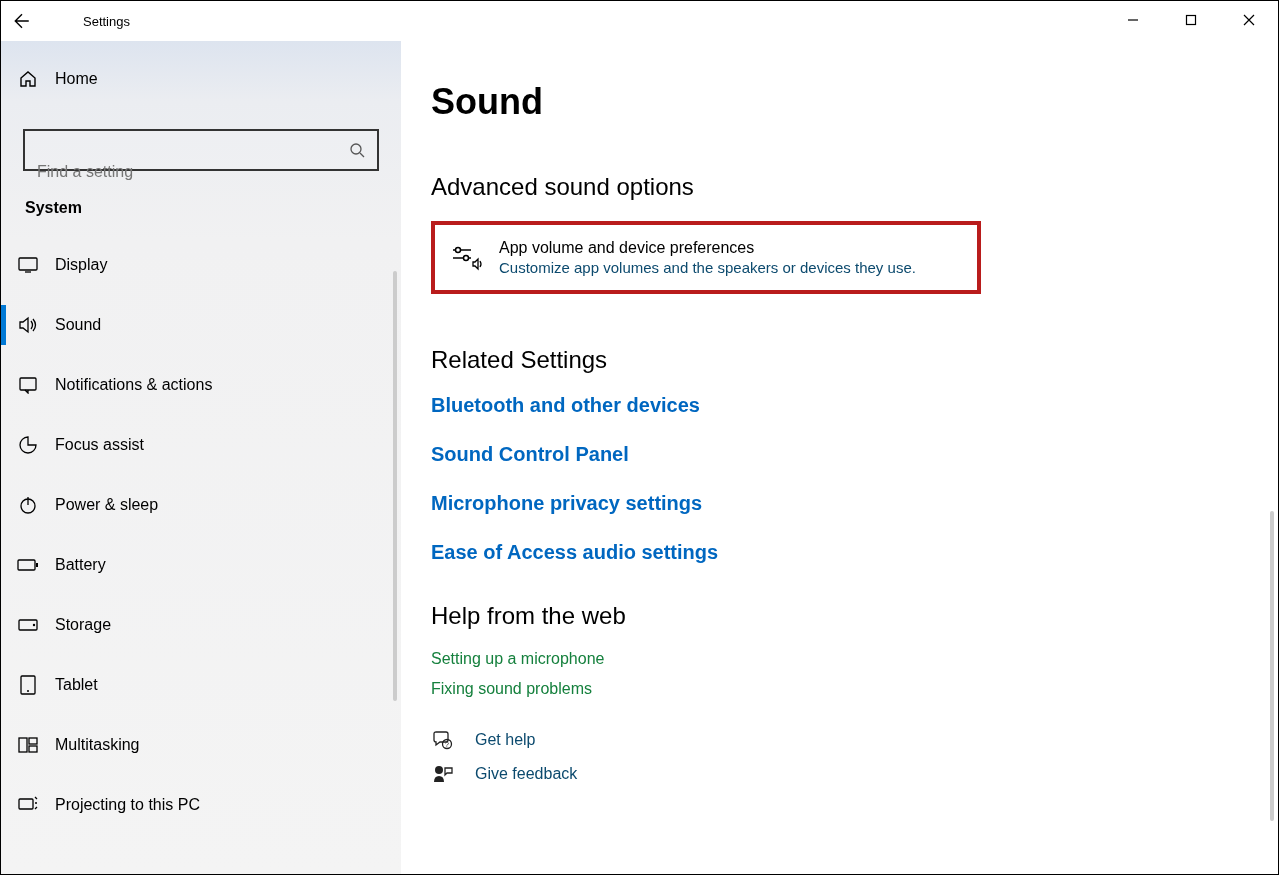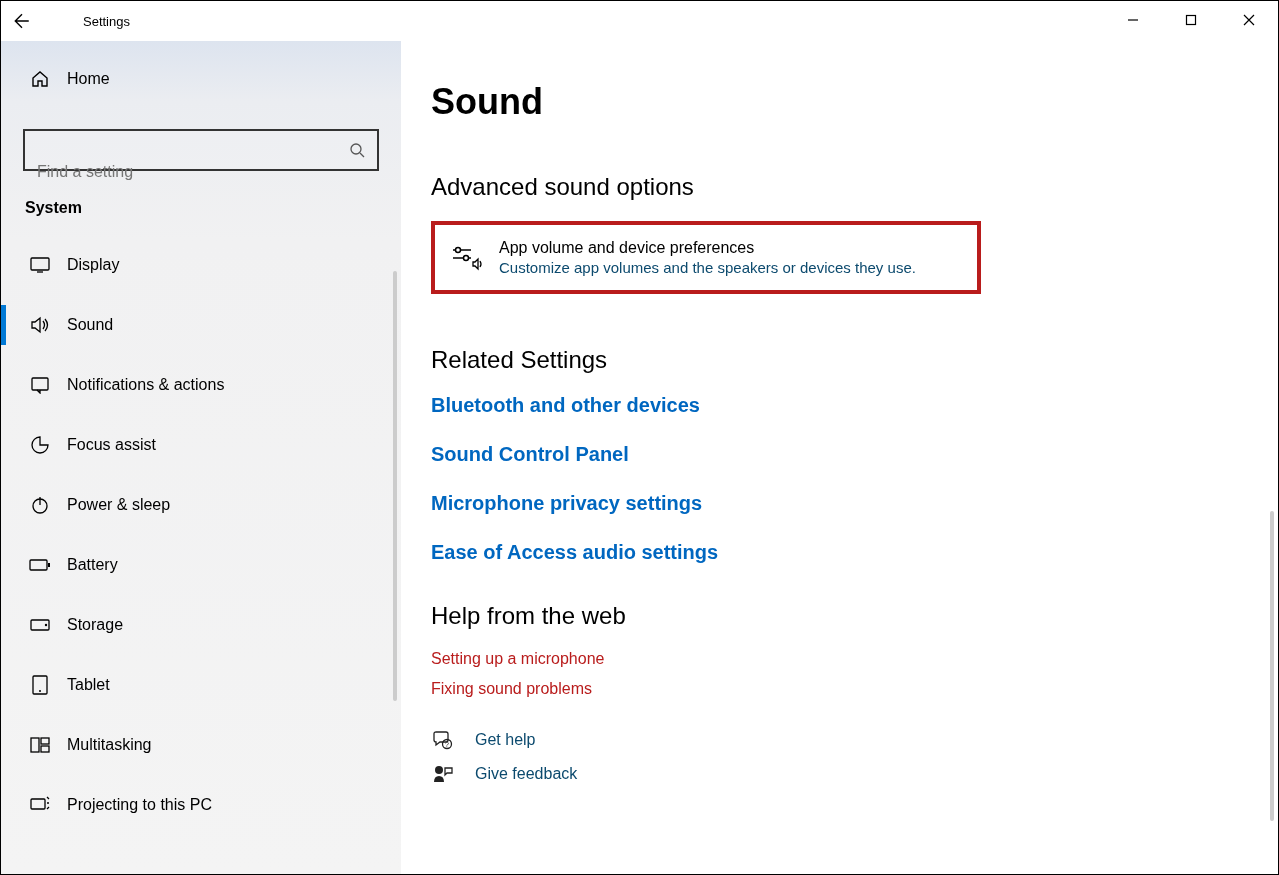--- a/index.html
+++ b/index.html
@@ -53,21 +53,21 @@
   .sidebar {
     width: 400px;
     background: linear-gradient(180deg, #dde4ef 0%, #ebedf1 60px, #f1f1f2 200px, #f4f4f4 100%);
     padding-top: 8px;
     position: relative;
   }
   .nav-row {
     height: 60px;
     display: flex;
     align-items: center;
-    padding-left: 28px;
+    padding-left: 16px;
     cursor: pointer;
     position: relative;
   }
   .nav-icon {
     width: 22px;
     height: 22px;
     display: flex;
     align-items: center;
     justify-content: center;
     margin-right: 16px;
@@ -163,21 +163,21 @@
     color: #0067c0;
     text-decoration: none;
     font-size: 20px;
     margin-bottom: 26px;
     cursor: pointer;
     font-weight: bold;
   }
   .help-section { margin-top: 38px; }
   .help-links a {
     display: block;
-    color: #b91c1c;
+    color: #15803d;
     text-decoration: none;
     font-size: 16px;
     margin-bottom: 12px;
     cursor: pointer;
   }
   .footer-row {
     display: flex;
     align-items: center;
     margin-top: 32px;
   }

